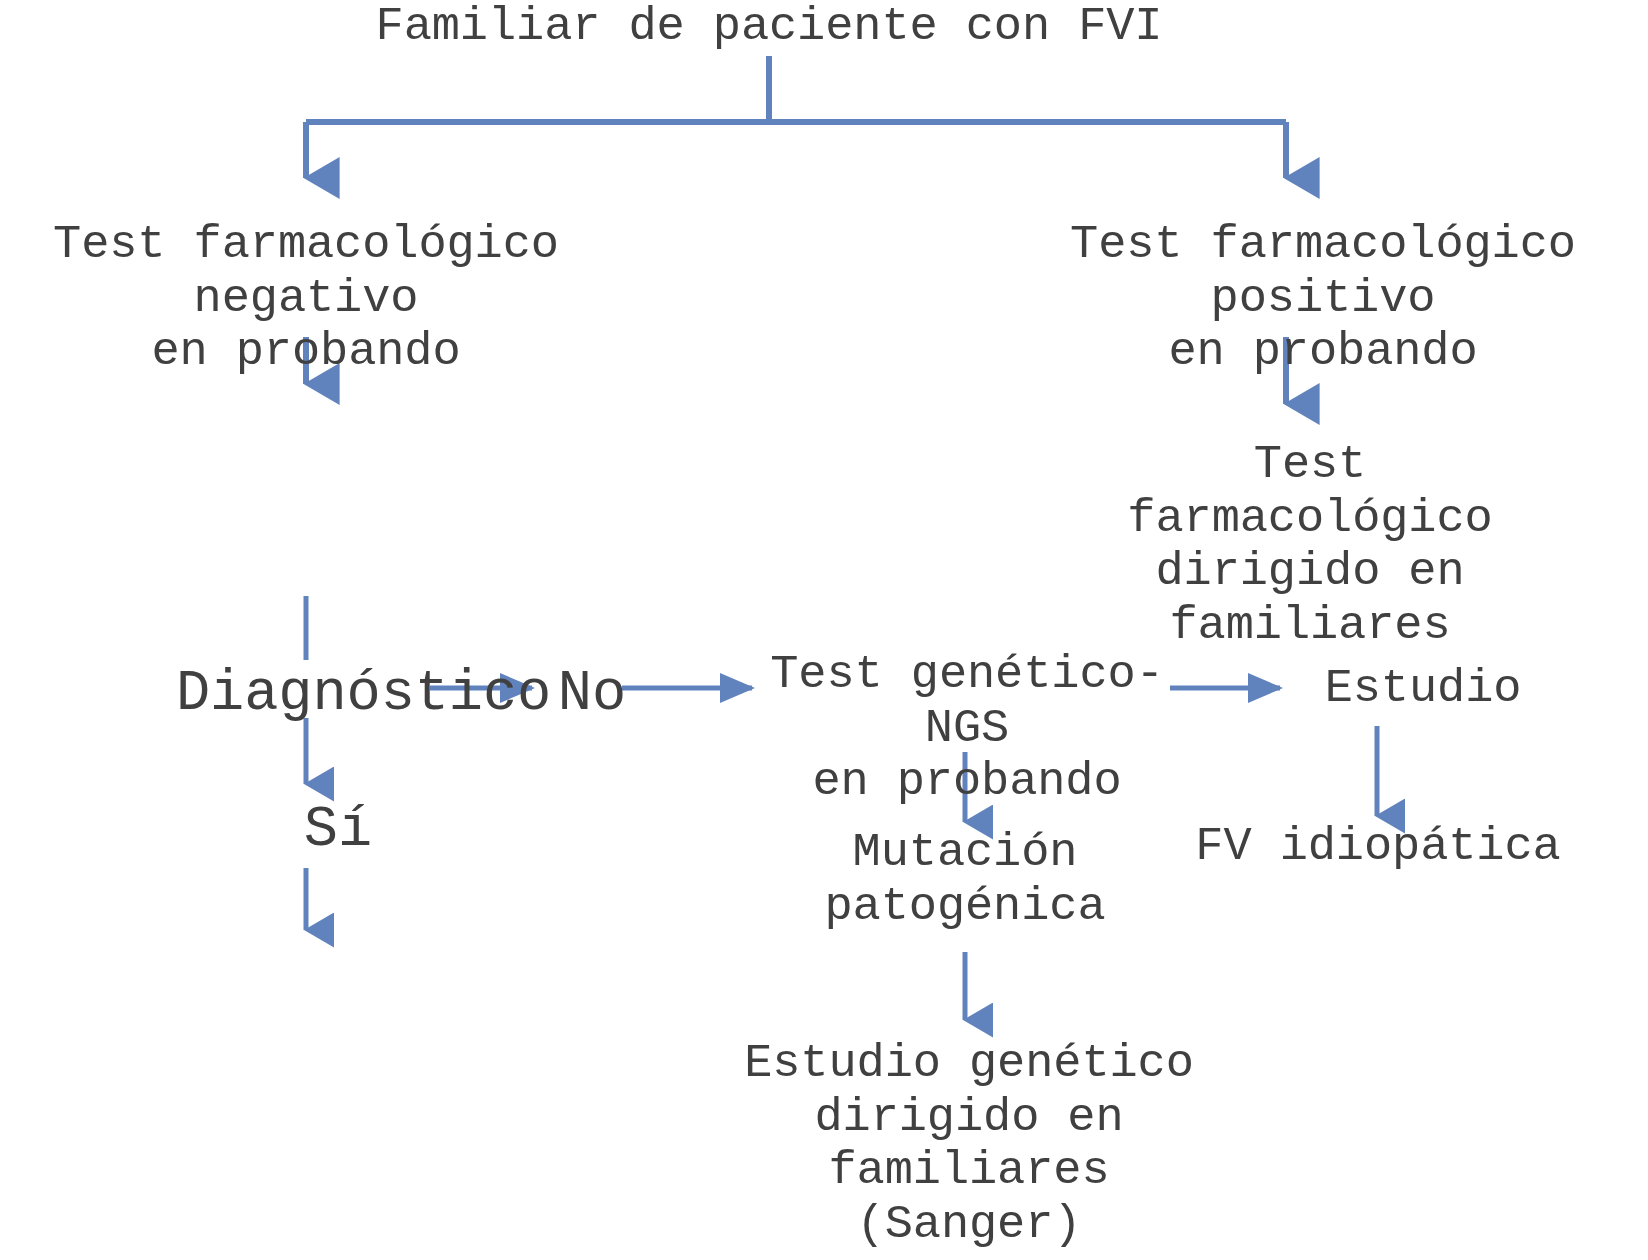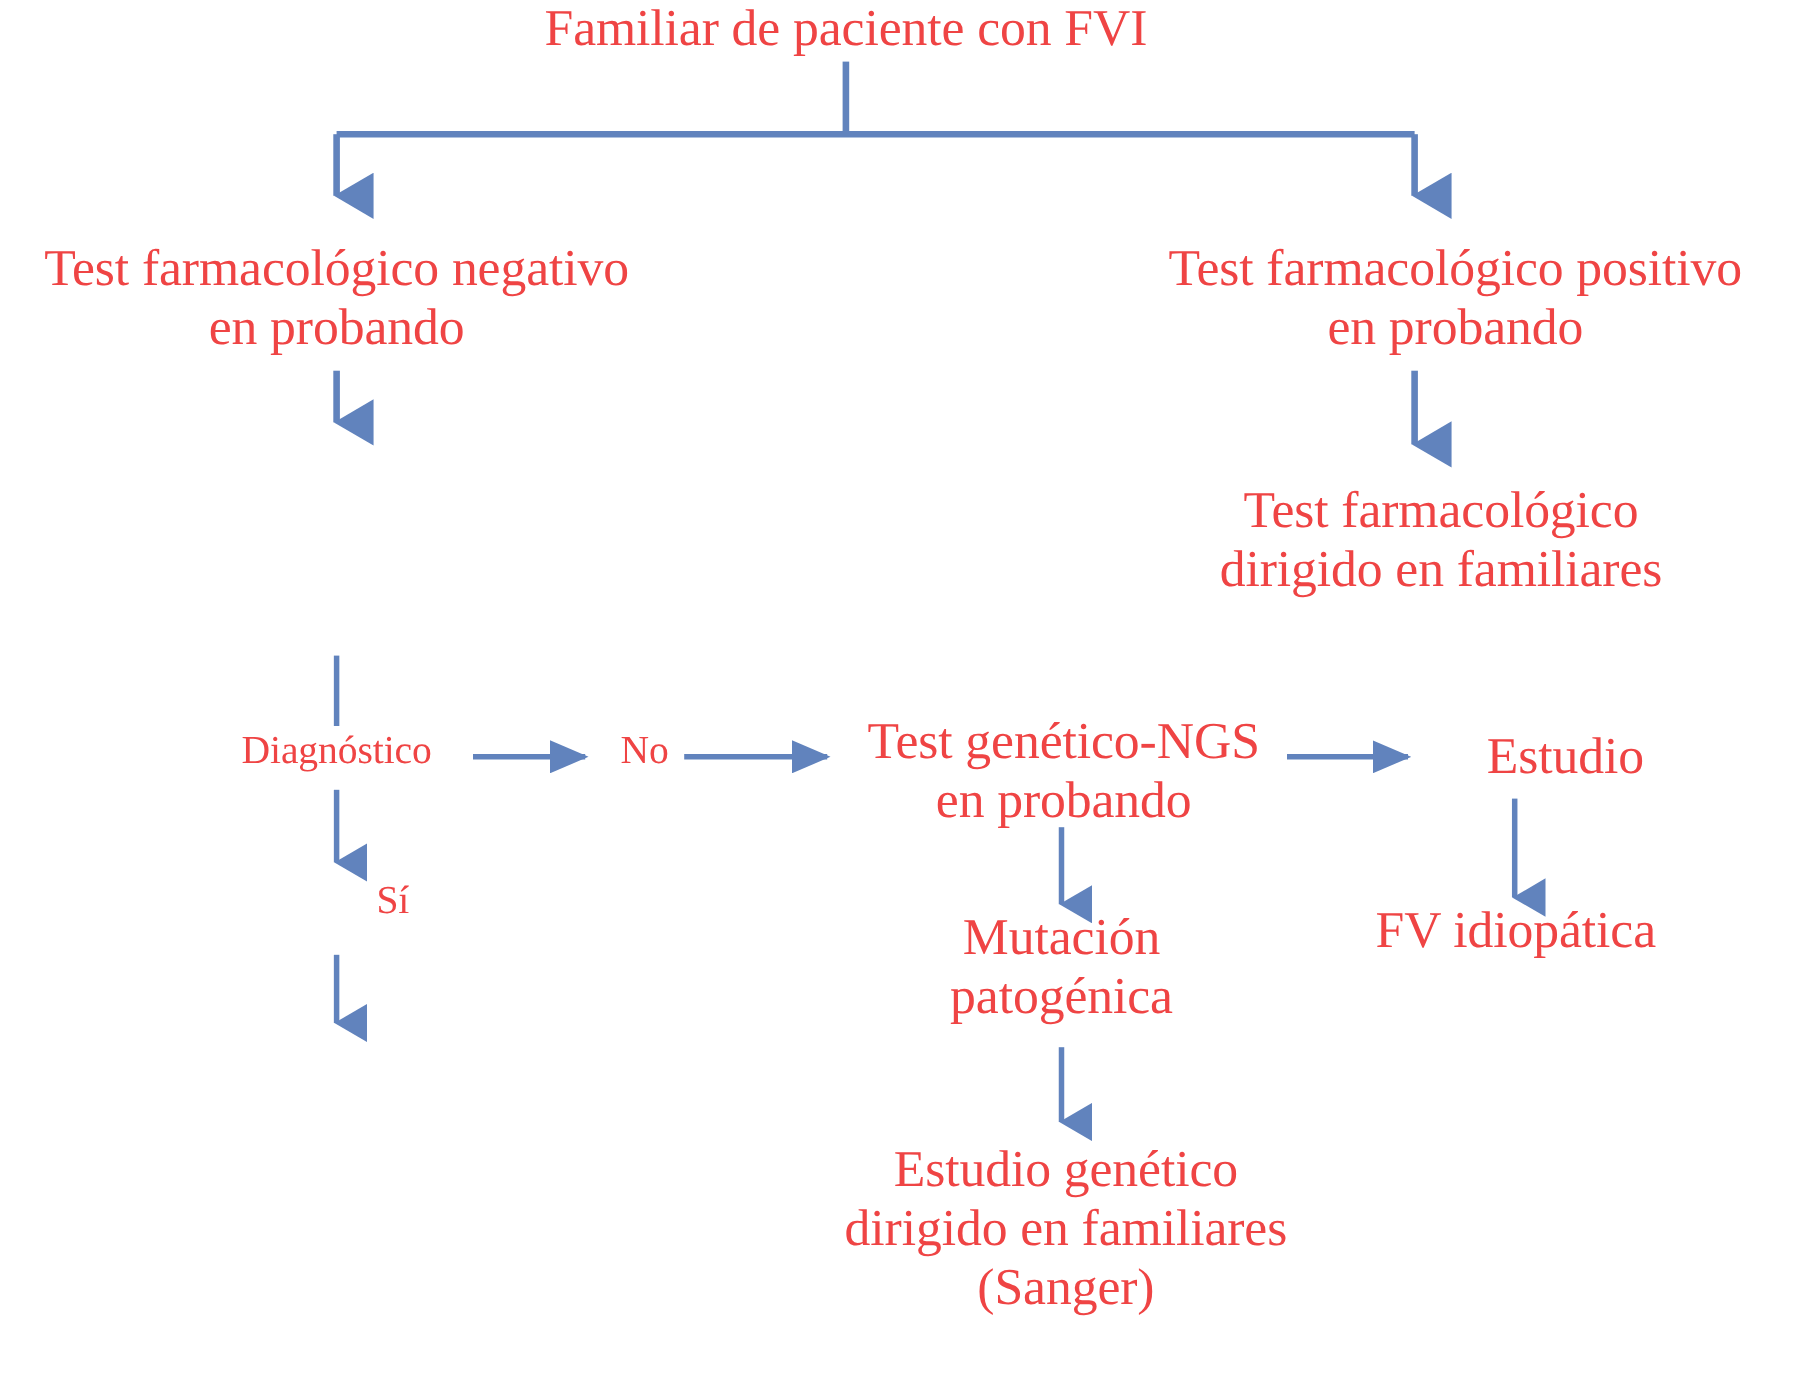--- a/index.html
+++ b/index.html
@@ -18,30 +18,30 @@
   #connector-layer {
     position: absolute;
     left: 0;
     top: 0;
     width: 1648px;
     height: 1260px;
     pointer-events: none;
   }
   .node {
     position: absolute;
-    color: #ef4444;
-    font-family: Liberation Serif, serif;
+    color: #404040;
+    font-family: Liberation Mono, monospace;
     font-weight: 400;
     line-height: 1.14;
     text-align: center;
     white-space: pre-line;
     letter-spacing: -0.1px;
   }
   .node-lg { font-size: 47px; }
-  .node-label { font-size: 36px; }
+  .node-label { font-size: 57px; }
 </style>
 </head>
 <body>
 
 <div id="flowchart-root">
 
   <svg id="connector-layer" viewBox="0 0 1648 1260" width="1648" height="1260" xmlns="http://www.w3.org/2000/svg">
     <defs>
       <marker id="arrow-down-head" markerWidth="7" markerHeight="6" refX="3.5" refY="5.6" orient="auto" markerUnits="strokeWidth">
         <polygon points="0,0 7,0 3.5,6" fill="#6183BD"></polygon>
@@ -89,21 +89,21 @@
 
   <div class="node node-lg" style="left:998px; top:218px; width:650px;">Test farmacológico positivo
 en probando</div>
 
 
   <div class="node node-lg" style="left:1060px; top:438px; width:500px;">Test farmacológico
 dirigido en familiares</div>
 
   <div class="node node-label" style="left:176px; top:662px; width:260px;">Diagnóstico</div>
 
-  <div class="node node-label" style="left:546px; top:662px; width:80px;">No</div>
+  <div class="node node-label" style="left:546px; top:662px; width:80px;text-align:right;">No</div>
 
   <div class="node node-label" style="left:272px; top:798px; width:100px;text-align:right;">Sí</div>
 
   <div class="node node-lg" style="left:752px; top:648px; width:430px;">Test genético-NGS
 en probando</div>
 
   <div class="node node-lg" style="left:1288px; top:662px; width:270px;">Estudio</div>
 
   <div class="node node-lg" style="left:770px; top:826px; width:390px;">Mutación
 patogénica</div>

